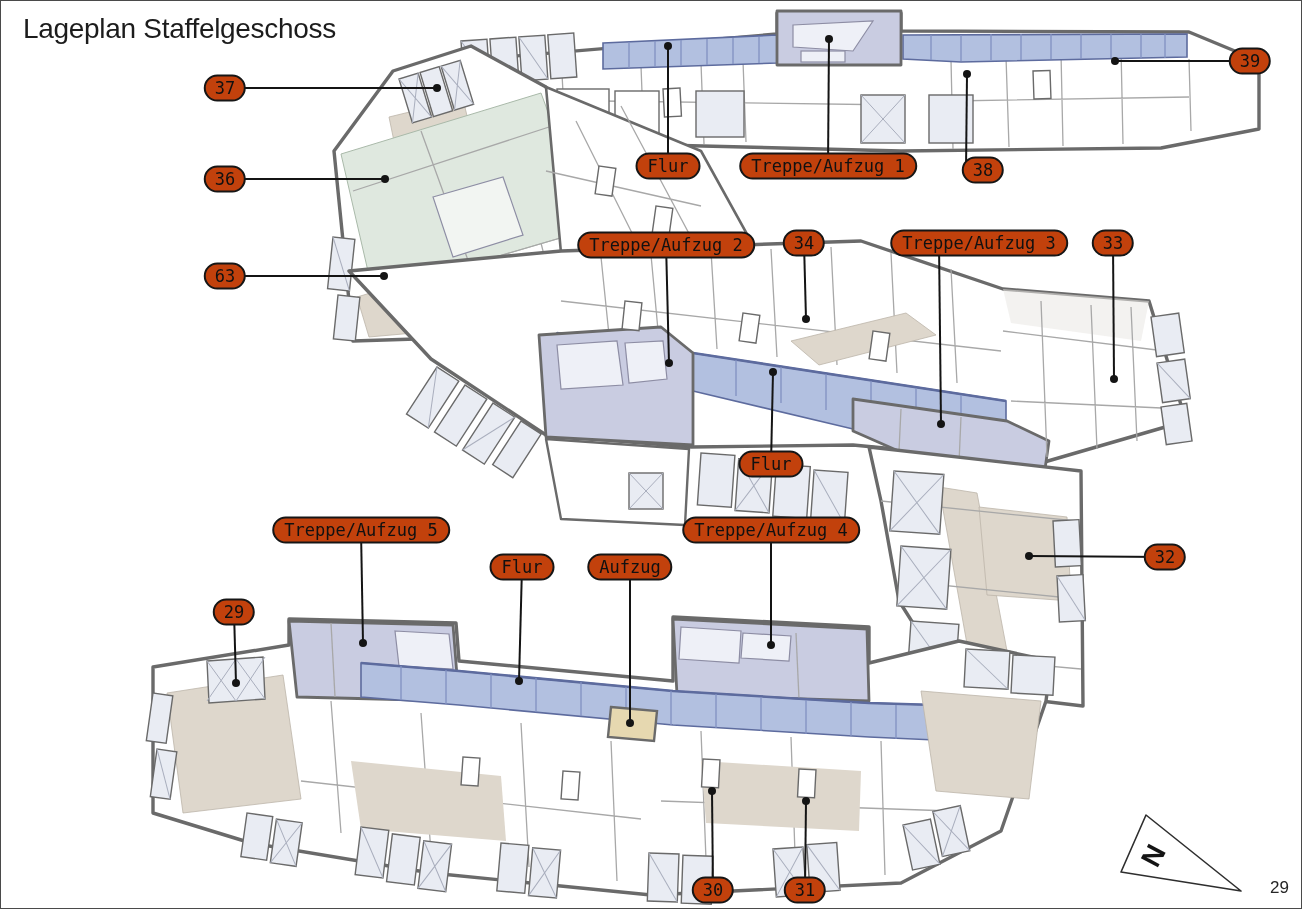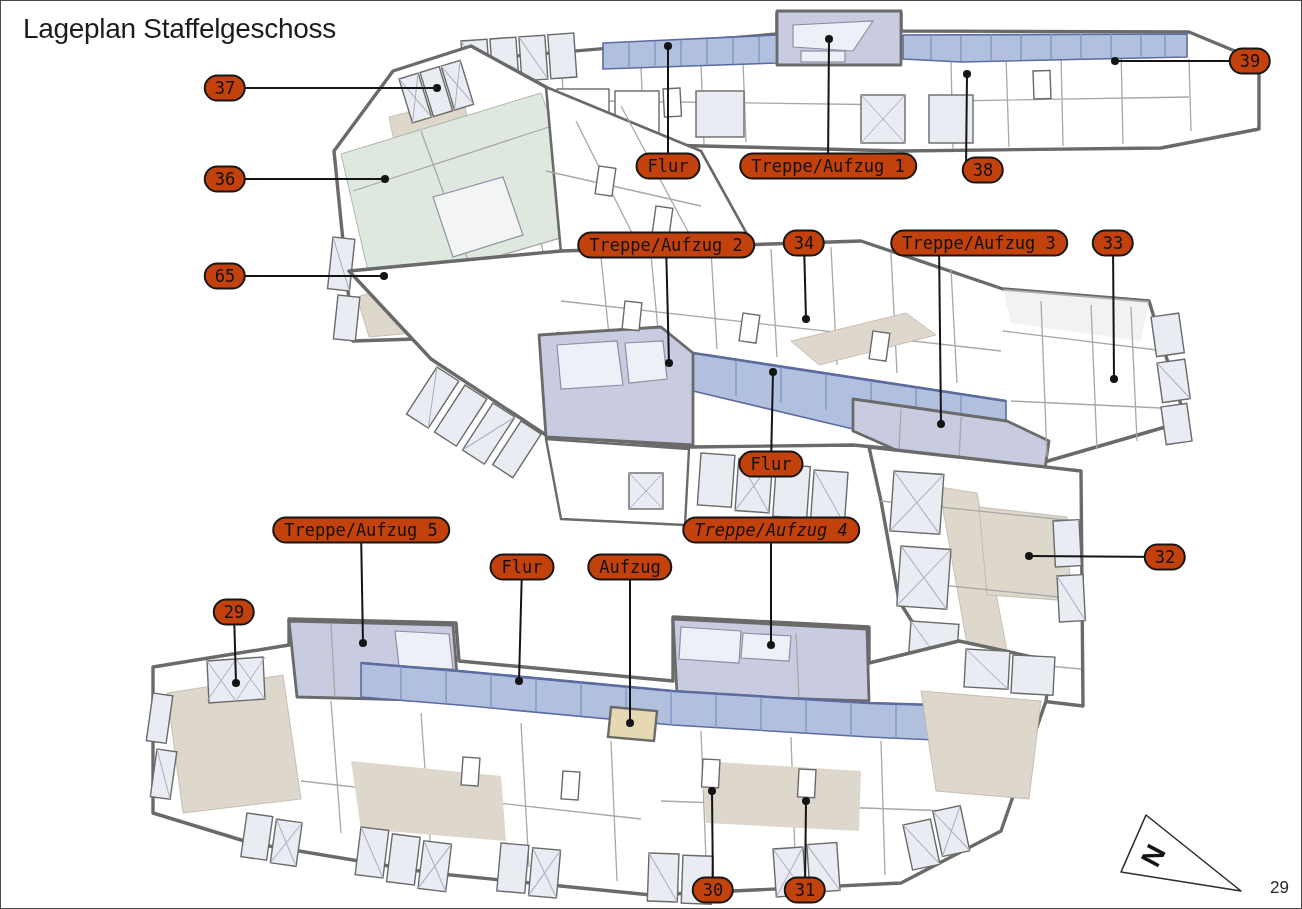--- a/index.html
+++ b/index.html
@@ -368,32 +368,32 @@
         <circle cx="805" cy="800" r="4" class="leader-dot"></circle>
       </g>
   </svg>
 
   <h1 class="page-title">Lageplan Staffelgeschoss</h1>
   <div class="page-number">29</div>
 
   <div id="labels-layer">
       <div class="bubble number" style="left: 224px; top: 87px;">37</div>
       <div class="bubble number" style="left: 224px; top: 178px;">36</div>
-      <div class="bubble number" style="left: 224px; top: 275px;">65</div>
+      <div class="bubble number" style="left: 224px; top: 275px;">63</div>
       <div class="bubble name" style="left: 667px; top: 165px;">Flur</div>
       <div class="bubble name" style="left: 827px; top: 165px;">Treppe/Aufzug 1</div>
       <div class="bubble number" style="left: 965px; top: 169px; margin-left: 17px;">38</div>
       <div class="bubble number" style="left: 1249px; top: 60px;">39</div>
       <div class="bubble name" style="left: 665px; top: 244px;">Treppe/Aufzug 2</div>
       <div class="bubble number" style="left: 803px; top: 242px;">34</div>
       <div class="bubble name" style="left: 978px; top: 242px;">Treppe/Aufzug 3</div>
       <div class="bubble number" style="left: 1112px; top: 242px;">33</div>
       <div class="bubble name" style="left: 770px; top: 463px;">Flur</div>
       <div class="bubble name" style="left: 360px; top: 529px;">Treppe/Aufzug 5</div>
       <div class="bubble name" style="left: 521px; top: 566px;">Flur</div>
       <div class="bubble name" style="left: 629px; top: 566px;">Aufzug</div>
-      <div class="bubble name" style="left: 770px; top: 529px; font-style: italic;">Treppe/Aufzug 4</div>
+      <div class="bubble name" style="left: 770px; top: 529px;">Treppe/Aufzug 4</div>
       <div class="bubble number" style="left: 1164px; top: 556px;">32</div>
       <div class="bubble number" style="left: 233px; top: 611px;">29</div>
       <div class="bubble number" style="left: 712px; top: 889px;">30</div>
       <div class="bubble number" style="left: 804px; top: 889px; text-align: center;">31</div>
     </div>
 </div>
 
 </body></html>

